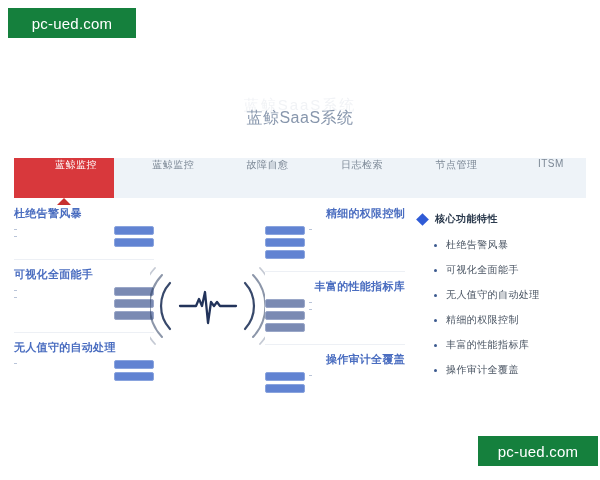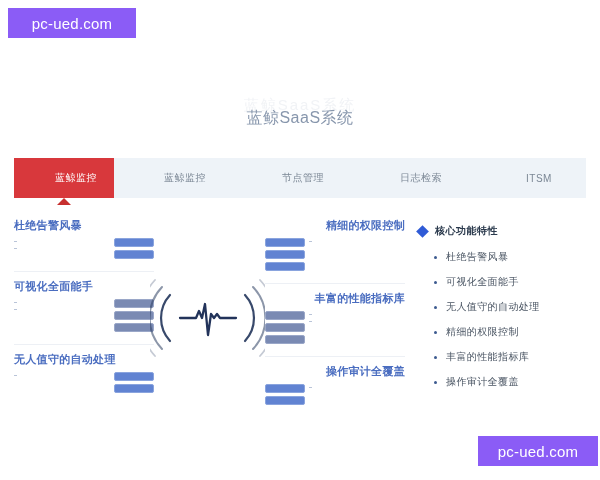--- a/index.html
+++ b/index.html
@@ -11,21 +11,21 @@
     height: 480px;
     background: #ffffff;
     font-family: "Liberation Sans", "DejaVu Sans", sans-serif;
     position: relative;
     overflow: hidden;
   }
 
   
   .watermark {
     position: absolute;
-    background: #8b5cf6;
+    background: #15803d;
     color: #ffffff;
     font-size: 15px;
     letter-spacing: 0.2px;
     display: flex;
     align-items: center;
     justify-content: center;
     font-family: "Liberation Sans", sans-serif;
     text-align: right;
   }
   .wm-top {
@@ -77,21 +77,21 @@
     left: 14px;
     top: 158px;
     width: 572px;
     height: 40px;
     background: #eef3f8;
     display: flex;
   }
   .tab {
     flex: 1;
     display: flex;
-    align-items: center;
+    align-items: flex-start;
     justify-content: center;
     font-size: 10px;
     color: #7b8795;
     letter-spacing: 0.5px;
     height: 40px;
     box-sizing: border-box;
     padding-left: 24px;
   }
   .tab.active {
     background: #d8383c;
@@ -108,21 +108,21 @@
     height: 0;
     border-left: 7px solid transparent;
     border-right: 7px solid transparent;
     border-bottom: 7px solid #c7302f;
   }
 
   
   .content {
     position: absolute;
     left: 0;
-    top: 218px;
+    top: 206px;
     width: 600px;
     height: 200px;
   }
 
   
   .col {
     position: absolute;
     top: 0;
     width: 140px;
   }
@@ -272,24 +272,27 @@
 
 <div class="tabbar">
   <div class="tab active">
     <span>蓝鲸监控</span>
     <span class="tab-pointer"></span>
   </div>
   <div class="tab">
     <span>蓝鲸监控</span>
   </div>
   <div class="tab">
-    <span>节点管理</span>
+    <span>故障自愈</span>
   </div>
   <div class="tab">
     <span>日志检索</span>
+  </div>
+  <div class="tab">
+    <span>节点管理</span>
   </div>
   <div class="tab">
     <span>ITSM</span>
   </div>
 </div>
 
 <div class="content">
 
   <div class="col col-left">
 

